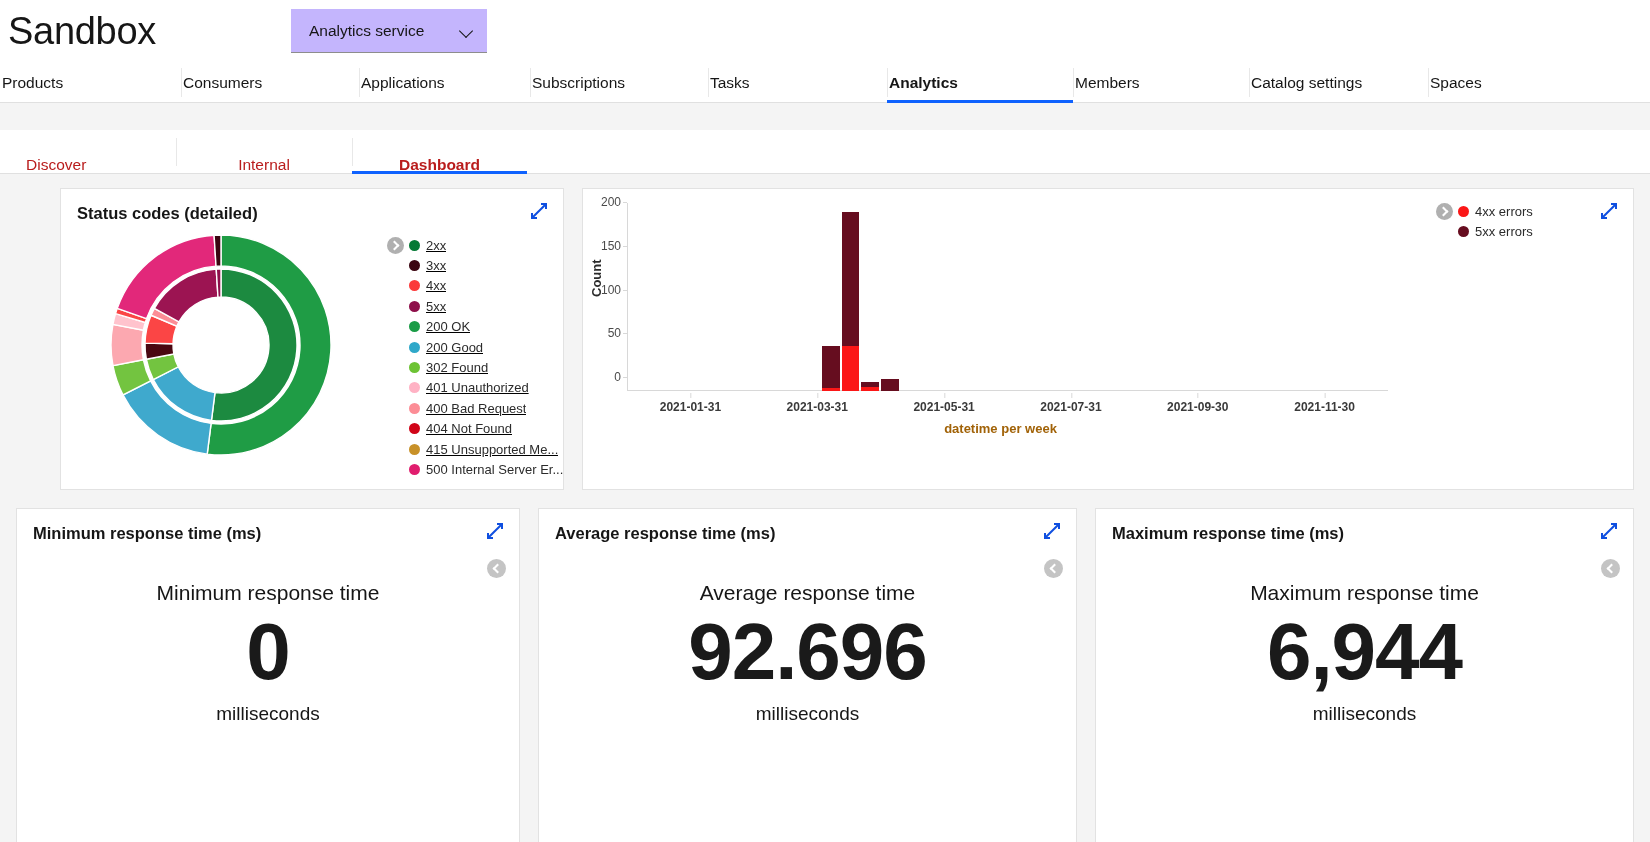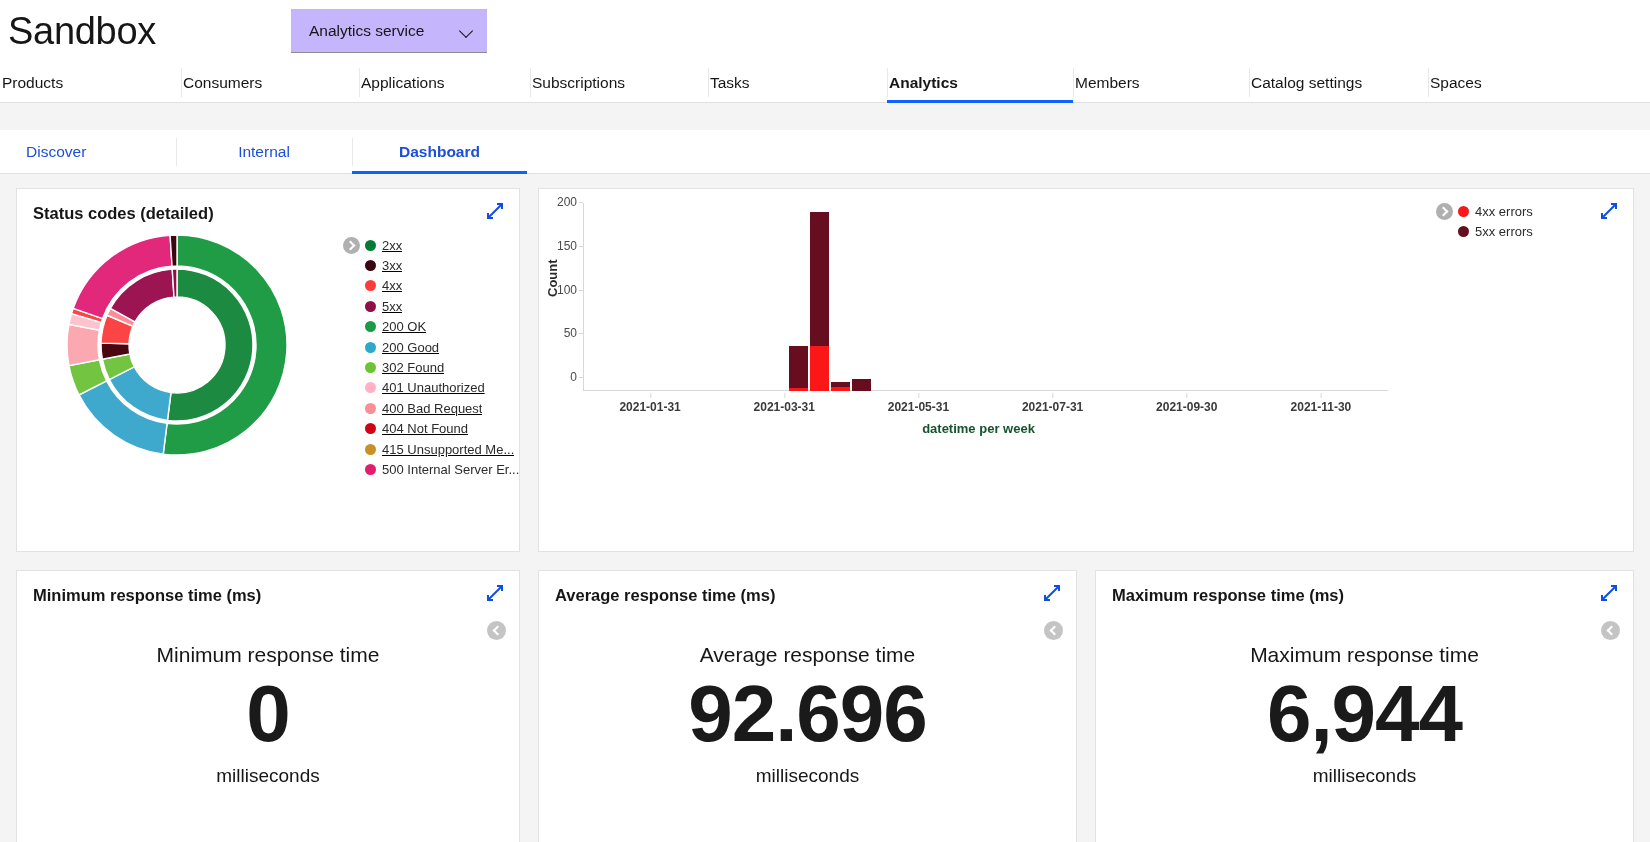--- a/index.html
+++ b/index.html
@@ -100,23 +100,23 @@
   }
   .subnav::after {
     content: "";
     position: absolute;
     left: 0; right: 0; bottom: 0;
     height: 1px; background: #e0e0e0;
   }
   .snav-item {
     flex: 0 0 auto;
     display: flex;
-    align-items: center;
+    align-items: flex-end;
     font-size: 15.5px;
-    color: #1d4ed8;
+    color: #b91c1c;
     cursor: pointer;
     position: relative;
     z-index: 2;
   }
   .snav-item .sep {
     position: absolute;
     left: 0; bottom: 8px; top: 8px;
     width: 1px; background: #e8e8e8;
   }
   .snav-item.active { font-weight: bold; }
@@ -127,21 +127,21 @@
     height: 3px; background: #0f62fe;
   }
 
   
   .dash {
     background: #f4f4f4;
     padding: 14px 16px 0 16px;
     height: 655px;
   }
   .row { display: flex; gap: 18px; }
-  .row.r1 { height: 364px; }
+  .row.r1 { height: 302px; margin-left: 44px; }
   .row.r2 { height: 340px; margin-top: 18px; }
 
   .panel {
     background: #ffffff;
     border: 1px solid #e2e2e2;
     position: relative;
     overflow: hidden;
   }
   .panel-title {
     font-size: 16.5px;
@@ -283,21 +283,21 @@
     margin-bottom: 2px;
     width: 1px; height: 5px; background: #d8d8d8;
   }
   .xaxis-title {
     position: absolute;
     left: 0; right: 0;
     top: 232px;
     text-align: center;
     font-size: 13px;
     font-weight: bold;
-    color: #14532d;
+    color: #a16207;
   }
 
   
   .p-metric { flex: 1; }
   .metric-body {
     display: flex; flex-direction: column;
     align-items: center;
     padding-top: 38px;
   }
   .metric-label {

